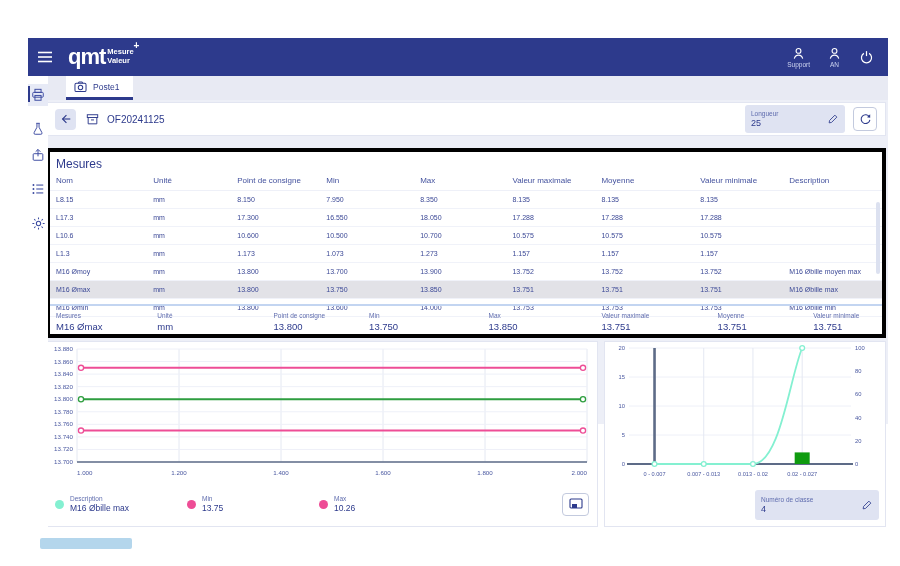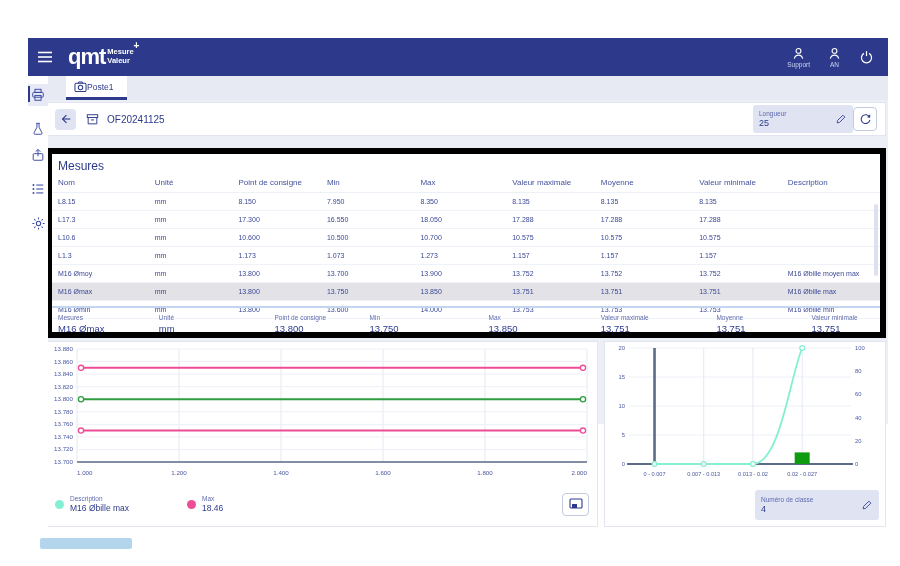--- a/index.html
+++ b/index.html
@@ -20,37 +20,37 @@
 
   
   .side { position:absolute; left:0; top:38px; width:20px; height:452px; background:#fff; z-index:3; }
   .side-item { position:relative; width:20px; height:22px; display:flex; align-items:center; justify-content:center; cursor:pointer; margin-bottom:4px; }
   .side-item.active { background:#e7eaf6; }
   .side-item.active::before { content:""; position:absolute; left:0; top:2px; width:2px; height:16px; background:#2d3a8c; }
   .side-gap { height:8px; }
 
   
   .tabbar { position:absolute; left:20px; top:38px; width:840px; height:24px; background:#e8eaf3; display:flex; align-items:flex-end; }
-  .tab { margin-left:18px; height:24px; background:#fff; display:flex; align-items:center; padding:0 14px 0 8px; border-bottom:3px solid #2d3a8c; cursor:pointer; }
+  .tab { margin-left:18px; height:24px; background:#fff; display:flex; align-items:center; gap:6px; padding:0 14px 0 8px; border-bottom:3px solid #2d3a8c; cursor:pointer; }
   .tab-label { font-size:8.5px; color:#2d3a8c; }
 
   
   .toolbar { position:absolute; left:18px; top:64px; width:840px; height:34px; background:#fff; border:1px solid #e2e5f1; display:flex; align-items:center; padding:0 8px; }
   .btn-back { width:21px; height:21px; background:#dfe3f2; border-radius:4px; display:flex; align-items:center; justify-content:center; cursor:pointer; margin-right:10px; }
   .order-ref { display:flex; align-items:center; gap:8px; color:#2d3a8c; font-size:10px; }
-  .tb-right { margin-left:auto; display:flex; align-items:center; }
+  .tb-right { margin-left:auto; display:flex; align-items:center; gap:8px; }
   .field { background:#dfe3f2; border-radius:3px; padding:3px 6px; display:flex; align-items:center; cursor:text; }
   .field-col { display:flex; flex-direction:column; gap:1px; }
   .field-label { font-size:6.5px; color:#5f6cae; }
   .field-value { font-size:9px; color:#2d3a8c; }
   .longueur { width:100px; height:28px; justify-content:space-between; }
   .btn-refresh { width:24px; height:24px; background:#fff; border:1px solid #c3cade; border-radius:4px; display:flex; align-items:center; justify-content:center; cursor:pointer; }
 
   
-  .table-card { position:absolute; left:18px; top:110px; width:840px; height:190px; background:#fff; border:6px solid #000000; }
+  .table-card { position:absolute; left:18px; top:110px; width:840px; height:190px; background:#fff; border:4px solid #000000; }
   .table-title { font-size:12px; color:#2d3a8c; padding:5px 0 2px 6px; }
   .tgrid { display:grid; grid-template-columns:11.8% 10.2% 10.8% 11.4% 11.2% 10.8% 12% 10.8% auto; padding:0 4px; }
   .thead { border-bottom:1px solid #eef0f8; }
   .th { font-size:8px; color:#44529e; padding:3px 2px 5px 2px; }
   .trow { border-bottom:1px solid #f0f2f9; cursor:pointer; }
   .trow.selected { background:#e2e2e7; }
   .td { font-size:7px; color:#3b4896; padding:5px 2px; white-space:nowrap; overflow:hidden; }
   .table-scrollbar { position:absolute; right:2px; top:50px; width:4px; height:72px; background:#dce1f0; border-radius:2px; cursor:pointer; }
   .table-divider { position:absolute; left:0; top:152px; width:100%; height:2px; background:#c3d5f1; }
   .detail { position:absolute; left:0; top:156px; width:100%; display:grid; grid-template-columns:12.3% 14.1% 11.6% 14.5% 13.7% 14.1% 11.6% auto; padding:2px 4px; }
@@ -407,22 +407,29 @@
           <div class="litem">
             <span class="ldot" style="background: rgb(132, 240, 209);"></span>
             <span class="ltext">
               <span class="llabel">Description</span>
               <span class="lvalue">M16 Øbille max</span>
             </span>
           </div>
           <div class="litem">
             <span class="ldot" style="background: rgb(238, 77, 150);"></span>
             <span class="ltext">
+              <span class="llabel">Min</span>
+              <span class="lvalue">13.75</span>
+            </span>
+          </div>
+          <div class="litem">
+            <span class="ldot" style="background: rgb(238, 77, 150);"></span>
+            <span class="ltext">
               <span class="llabel">Max</span>
-              <span class="lvalue">18.46</span>
+              <span class="lvalue">10.26</span>
             </span>
           </div>
           <div class="btn-display">
             <svg width="14" height="12" viewBox="0 0 14 12">
               <rect x="1" y="1" width="12" height="9" rx="1" fill="none" stroke="#2d3a8c" stroke-width="1.1"></rect>
               <rect x="3" y="6" width="5" height="4" fill="#2d3a8c"></rect>
             </svg>
           </div>
         </div>
     </div>

